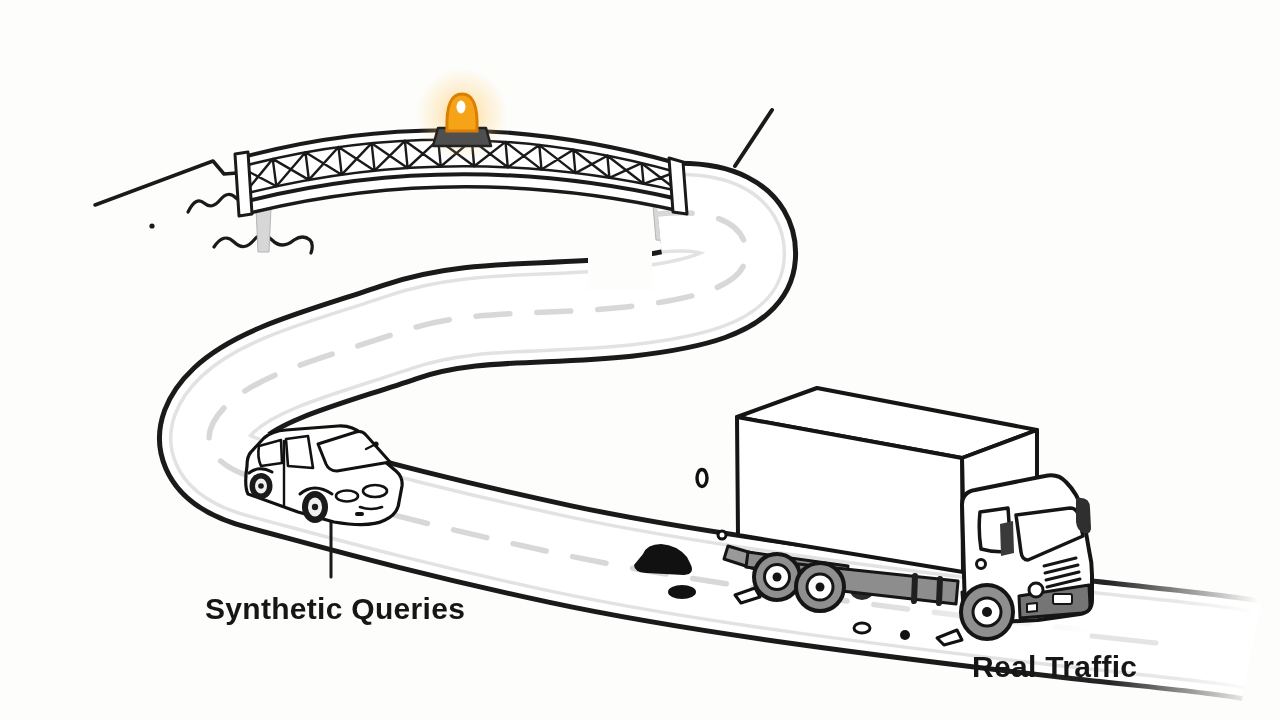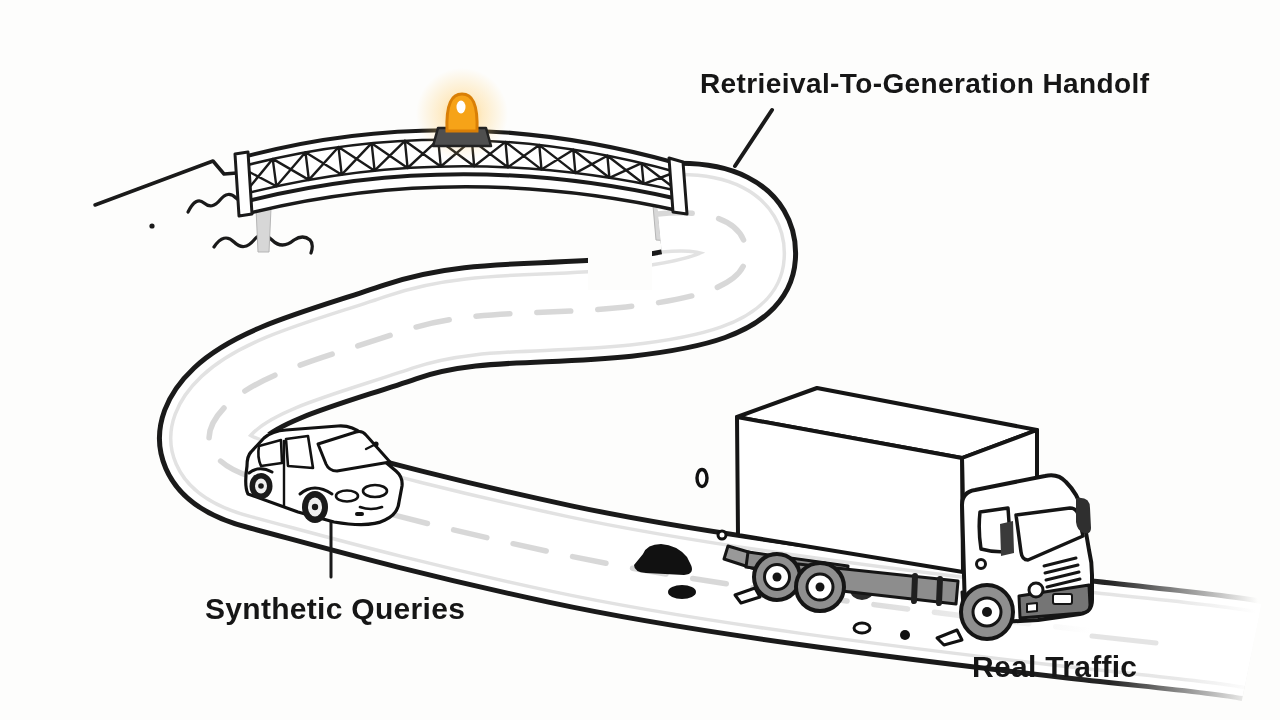--- a/index.html
+++ b/index.html
@@ -165,16 +165,15 @@
     <circle cx="987" cy="612" r="14" fill="#ffffff" stroke-width="3"></circle>
     <circle cx="987" cy="612" r="5" fill="#151515" stroke="none"></circle>
     <path d="M1019,596 L1089,585 L1090,605 Q1090,612 1082,613 L1020,618 Z" fill="#757575" stroke-width="3"></path>
     <rect x="1053" y="594" width="19" height="10" rx="2" fill="#ffffff" stroke-width="2"></rect>
     <path d="M1027,604 L1037,603 L1037,611 L1027,612 Z" fill="#ffffff" stroke-width="2"></path>
     <path d="M1044,566 L1076,558 M1045,573 L1078,565 M1046,580 L1079,572 M1047,587 L1080,579" stroke-width="3" fill="none"></path>
     <circle cx="1036" cy="590" r="7" fill="#ffffff" stroke-width="3"></circle>
   </g>
 </svg>
 
-<div class="lbl" id="title-label">Retrieival-To-Generation Handolf</div>
 <div class="lbl" id="truck-label">Real Traffic</div>
 <div class="lbl" id="car-label">Synthetic Queries</div>
 </div>
 
 </body></html>

